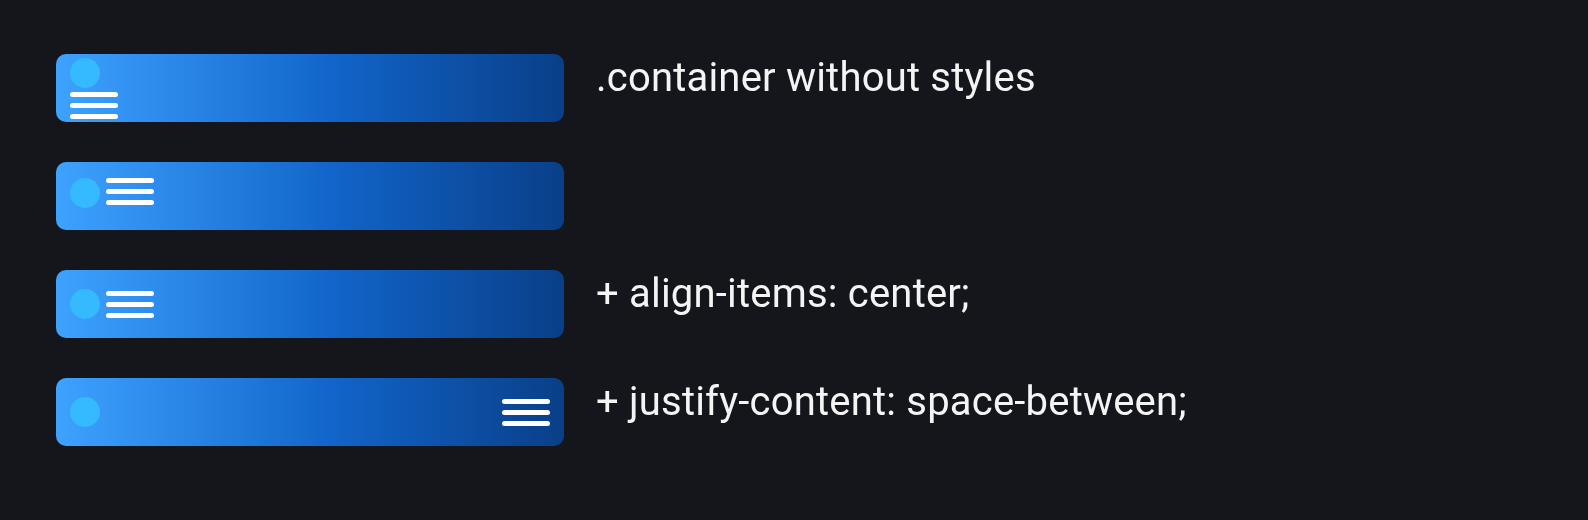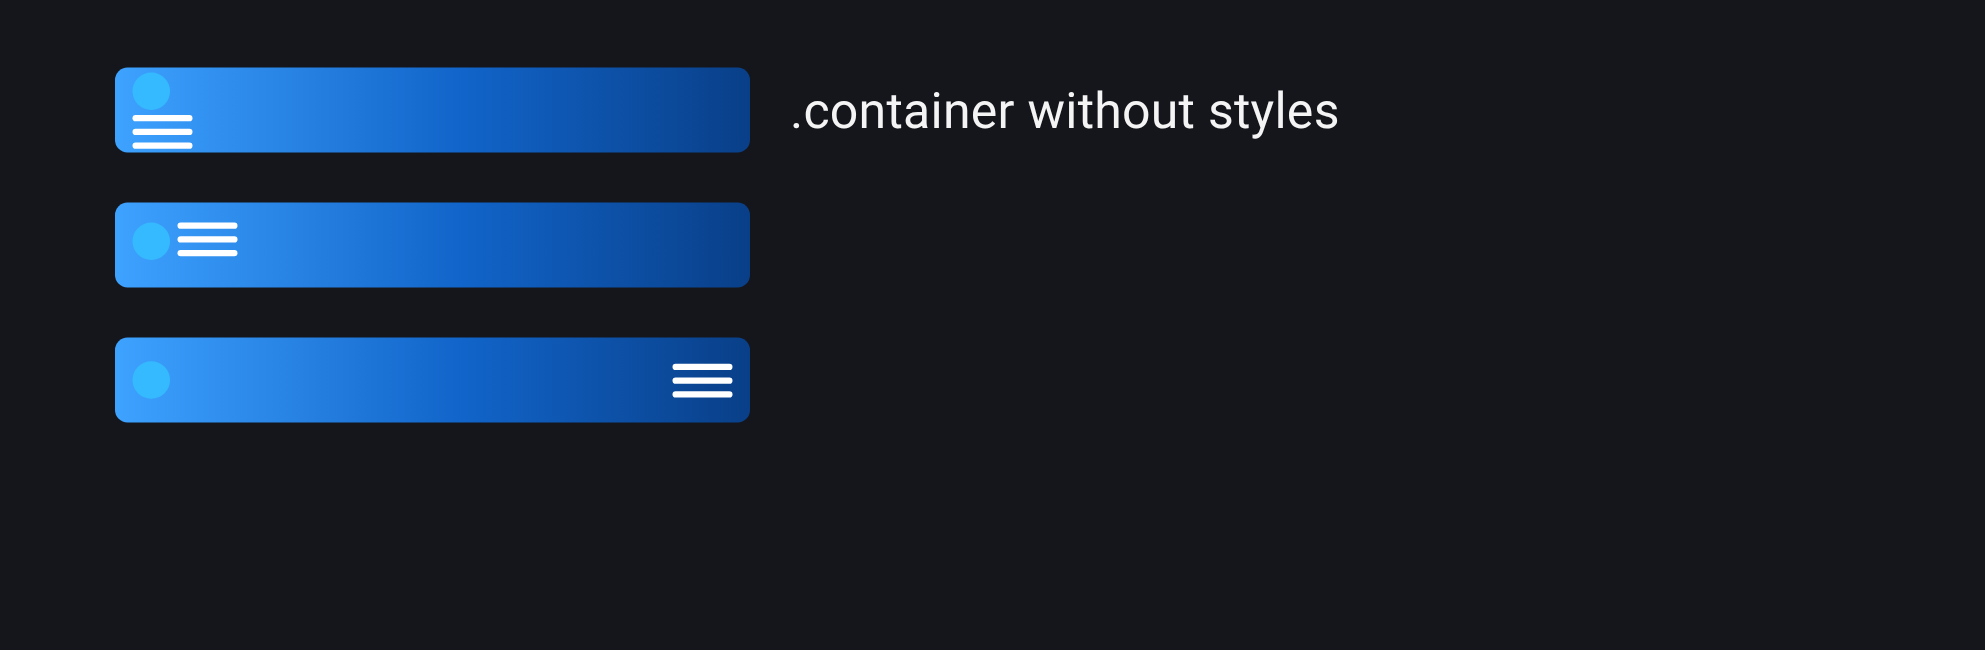--- a/index.html
+++ b/index.html
@@ -13,23 +13,21 @@
       color: #f4f4f4;
     }
     .wrap {
       padding: 54px 50px 54px 56px;
       display: flex;
       flex-direction: column;
       gap: 40px;
     }
     .row {
       display: flex;
-      align-items: center;
       gap: 32px;
-      margin-left: 36px;
     }
     .demo {
       width: 508px;
       height: 68px;
       background: linear-gradient(90deg, #3ea2ff 0%, #1164c9 55%, #093f88 100%);
       border-radius: 10px;
       padding: 0 14px;
       flex-shrink: 0;
       position: relative;
     }
@@ -114,25 +112,37 @@
     <div class="demo flex">
       <div class="circle"></div>
       <div class="bars">
         <div class="bar"></div>
         <div class="bar"></div>
         <div class="bar"></div>
       </div>
     </div>
   </div>
 
+  <div class="row">
+    <div class="demo flex-center">
+      <div class="circle"></div>
+      <div class="bars">
+        <div class="bar"></div>
+        <div class="bar"></div>
+        <div class="bar"></div>
+      </div>
+    </div>
+    <div class="label">+ align-items: center;</div>
+  </div>
 
   <div class="row">
     <div class="demo flex-between">
       <div class="circle"></div>
       <div class="bars">
         <div class="bar"></div>
         <div class="bar"></div>
         <div class="bar"></div>
       </div>
     </div>
+    <div class="label">+ justify-content: space-between;</div>
   </div>
 
 </div>
 
 </body></html>

